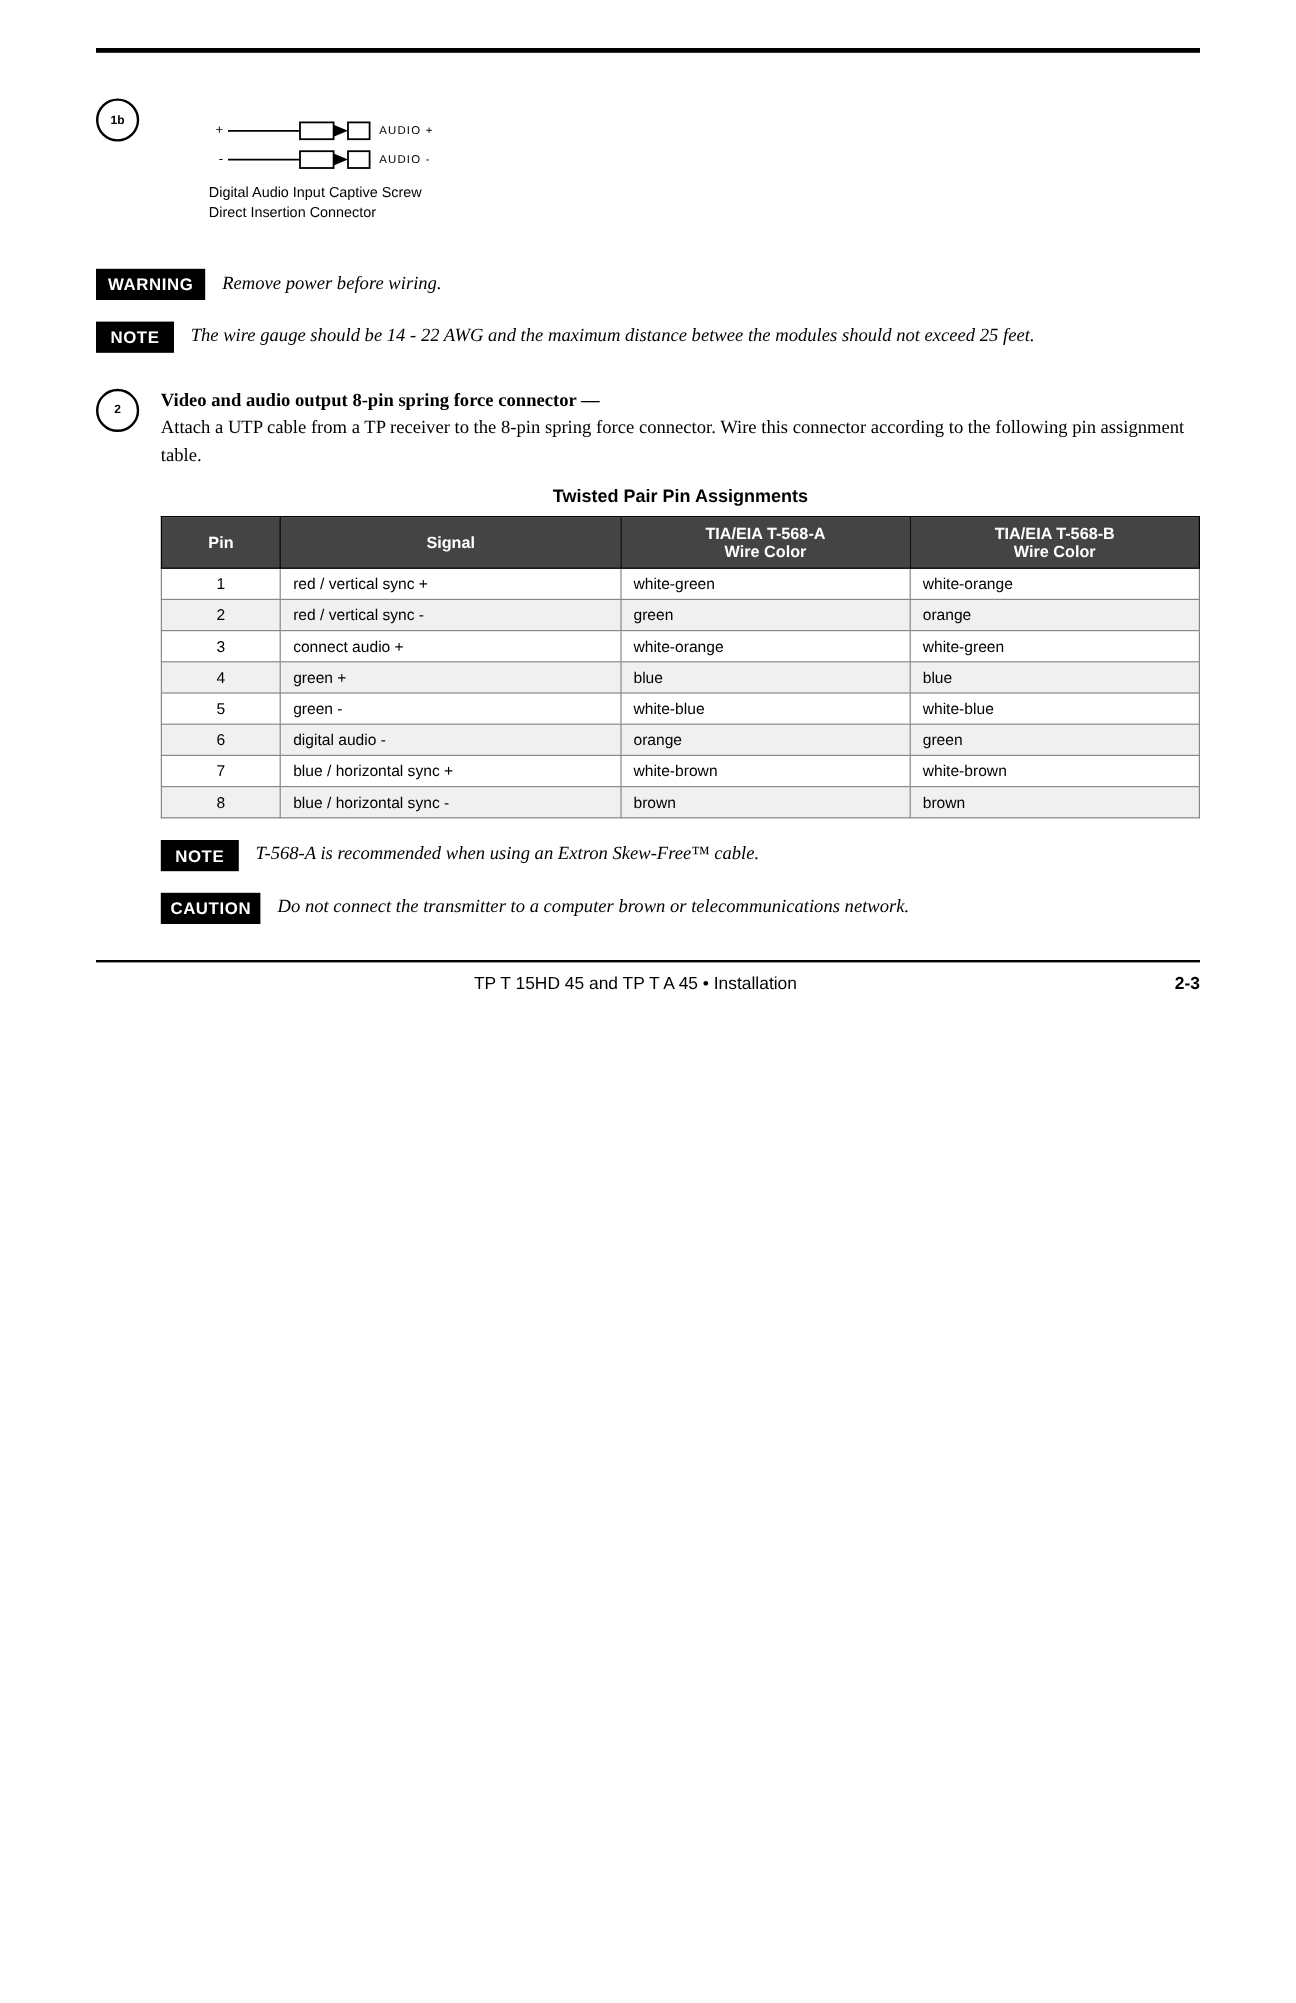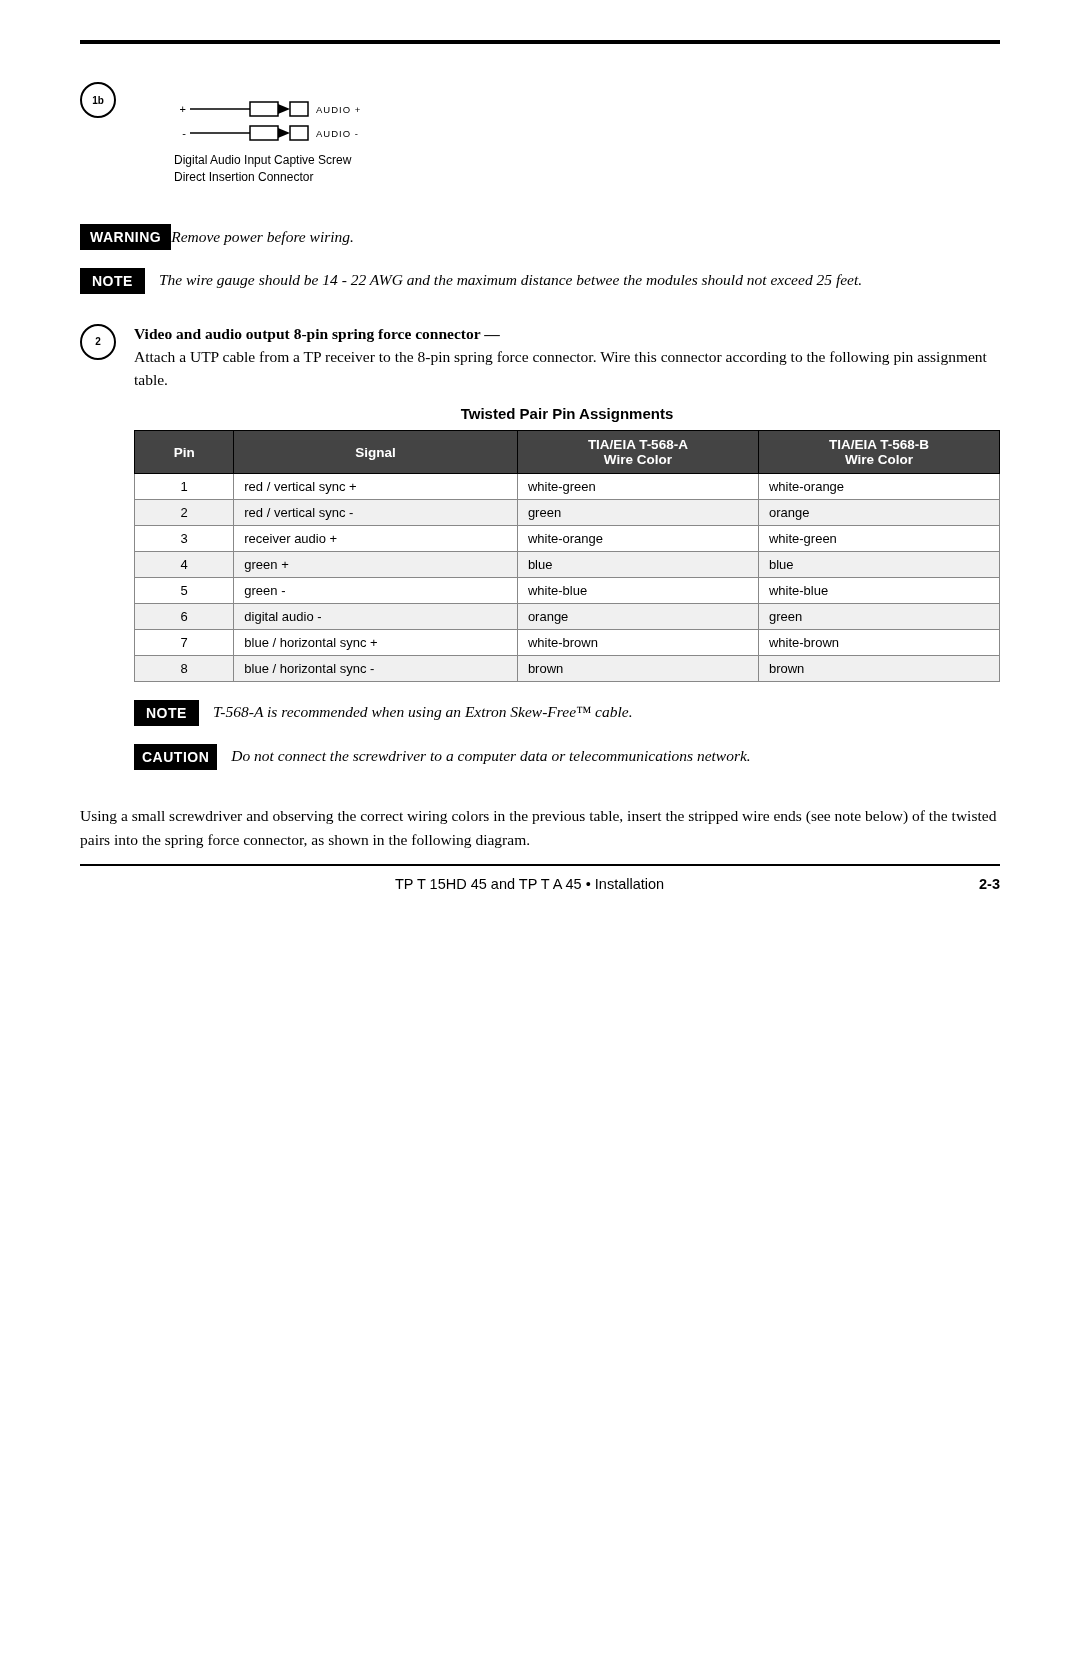--- a/index.html
+++ b/index.html
@@ -56,20 +56,21 @@
     .connector-caption {
       font-size: 12px;
       font-family: Arial, sans-serif;
       margin-top: 6px;
       line-height: 1.4;
       color: #000;
     }
     .warning-block {
       display: flex;
       align-items: center;
+      gap: 14px;
       margin: 18px 0 18px 0;
     }
     .warning-badge {
       background: #000;
       color: #fff;
       font-family: Arial, sans-serif;
       font-weight: bold;
       font-size: 14px;
       padding: 5px 10px;
       white-space: nowrap;
@@ -283,21 +284,21 @@
               <td>white-orange</td>
             </tr>
             <tr>
               <td style="text-align: center;">2</td>
               <td>red / vertical sync -</td>
               <td>green</td>
               <td>orange</td>
             </tr>
             <tr>
               <td style="text-align: center;">3</td>
-              <td>receiver audio +</td>
+              <td>connect audio +</td>
               <td>white-orange</td>
               <td>white-green</td>
             </tr>
             <tr>
               <td style="text-align: center;">4</td>
               <td>green +</td>
               <td>blue</td>
               <td>blue</td>
             </tr>
             <tr>
@@ -327,25 +328,24 @@
           </tbody>
       </table>
 
       <div class="note-block">
         <span class="note-badge">NOTE</span>
         <span class="note-text">T-568-A is recommended when using an Extron Skew-Free™ cable.</span>
       </div>
 
       <div class="note-block">
         <span class="caution-badge">CAUTION</span>
-        <span class="note-text">Do not connect the screwdriver to a computer data or telecommunications network.</span>
+        <span class="note-text">Do not connect the transmitter to a computer brown or telecommunications network.</span>
       </div>
 
     </div>
   </div>
 
-  <p class="closing-para">Using a small screwdriver and observing the correct wiring colors in the previous table, insert the stripped wire ends (see note below) of the twisted pairs into the spring force connector, as shown in the following diagram.</p>
 
   <div class="bottom-bar">
     <span class="bottom-left">TP T 15HD 45 and TP T A 45 • Installation</span>
     <span class="bottom-right">2-3</span>
   </div>
 </div>
 
 </body></html>

